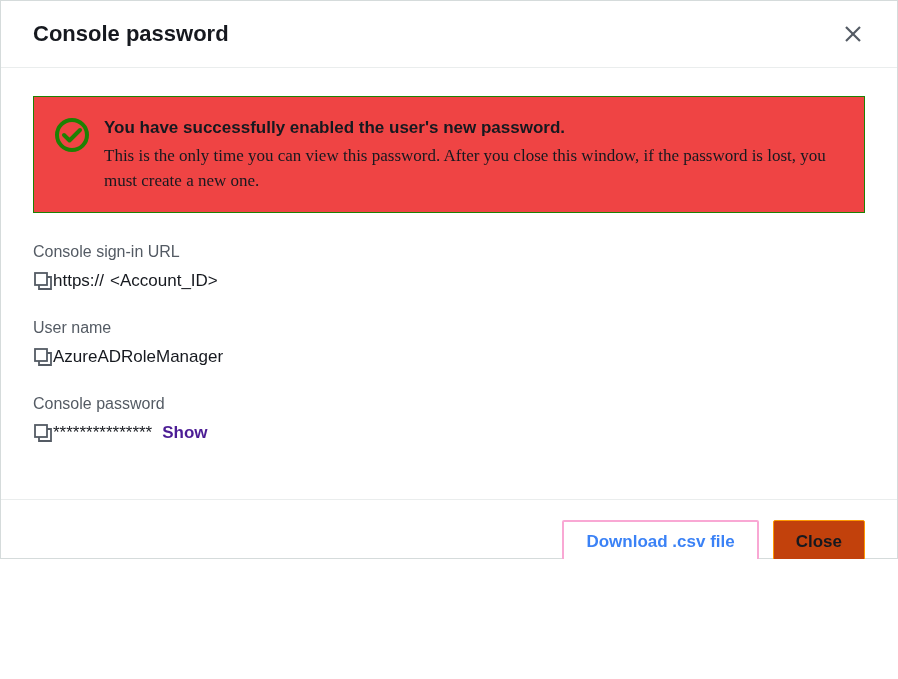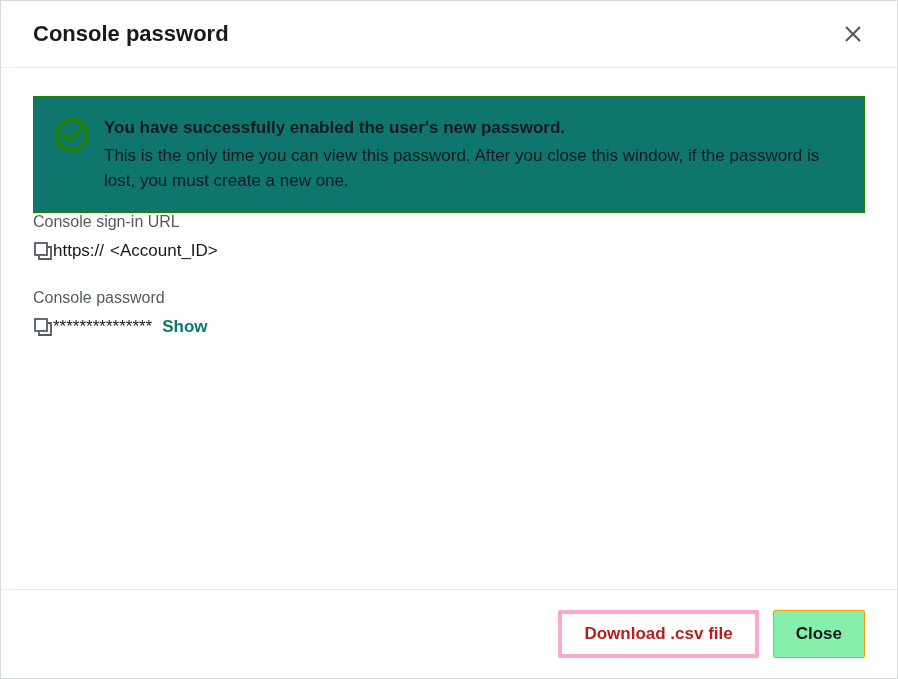--- a/index.html
+++ b/index.html
@@ -7,21 +7,21 @@
       margin: 0;
       padding: 0;
     }
     body {
       font-family: "Amazon Ember", "Helvetica Neue", Arial, sans-serif;
       background: #fff;
       color: #16191f;
     }
     .modal {
       width: 898px;
-      height: 679px;
+      height: 559px;
       border: 1px solid #d5dbdb;
       display: flex;
       flex-direction: column;
     }
     .modal-header {
       padding: 20px 32px;
       border-bottom: 1px solid #eaeded;
       display: flex;
       justify-content: space-between;
       align-items: center;
@@ -39,43 +39,45 @@
       align-items: center;
       justify-content: center;
       color: #545b64;
     }
     .modal-body {
       padding: 28px 32px;
       flex: 1;
     }
     .alert {
       border: 1px solid #1d8102;
-      background: #0f766e;
+      background: #ef4444;
       padding: 18px 20px;
       display: flex;
       gap: 14px;
+      margin-bottom: 30px;
     }
     .alert-icon {
       flex-shrink: 0;
       width: 36px;
       height: 36px;
       margin-top: 2px;
     }
     .alert-content {
       flex: 1;
       font-size: 17px;
       line-height: 1.5;
       color: #16191f;
     }
     .alert-title {
       font-weight: 700;
       margin-bottom: 2px;
     }
     .alert-desc {
       font-weight: 400;
+      font-family: Liberation Serif, serif;
     }
     .field {
       margin-bottom: 28px;
     }
     .field-label {
       font-size: 16px;
       color: #545b64;
       margin-bottom: 10px;
     }
     .field-value-row {
@@ -91,21 +93,21 @@
       color: #545b64;
     }
     .field-value {
       font-size: 17px;
       color: #16191f;
       display: inline-flex;
       align-items: baseline;
       gap: 6px;
     }
     .show-link {
-      color: #0f766e;
+      color: #4c1d95;
       font-weight: 700;
       font-size: 17px;
       cursor: pointer;
       margin-left: 10px;
     }
     .modal-footer {
       padding: 20px 32px;
       border-top: 1px solid #eaeded;
       display: flex;
       justify-content: flex-end;
@@ -114,25 +116,25 @@
     .btn {
       padding: 10px 22px;
       font-size: 17px;
       font-weight: 700;
       border-radius: 2px;
       cursor: pointer;
       font-family: inherit;
     }
     .btn-secondary {
       background: #ffffff;
-      border: 4px solid #f9a8d4;
-      color: #b91c1c;
+      border: 2px solid #f9a8d4;
+      color: #3b82f6;
     }
     .btn-primary {
-      background: #86efac;
+      background: #c2410c;
       border: 1px solid #ff9900;
       color: #16191f;
     }
   </style>
 </head>
 <body>
 
 <div class="modal">
   <div class="modal-header">
     <h1 class="modal-title">Console password</h1>
@@ -167,20 +169,32 @@
             <path d="M 6 14 L 6 18 L 18 18 L 18 6 L 14 6"></path>
           </svg>
         </span>
         <span class="field-value">
           <span>https://</span>
           <span>&lt;Account_ID&gt;</span>
         </span>
       </div>
     </div>
 
+    <div class="field">
+      <div class="field-label">User name</div>
+      <div class="field-value-row">
+        <span class="copy-icon">
+          <svg width="20" height="20" viewBox="0 0 20 20" fill="none" stroke="#545b64" stroke-width="1.8">
+            <rect x="2" y="2" width="12" height="12"></rect>
+            <path d="M 6 14 L 6 18 L 18 18 L 18 6 L 14 6"></path>
+          </svg>
+        </span>
+        <span class="field-value">AzureADRoleManager</span>
+      </div>
+    </div>
 
     <div class="field">
       <div class="field-label">Console password</div>
       <div class="field-value-row">
         <span class="copy-icon">
           <svg width="20" height="20" viewBox="0 0 20 20" fill="none" stroke="#545b64" stroke-width="1.8">
             <rect x="2" y="2" width="12" height="12"></rect>
             <path d="M 6 14 L 6 18 L 18 18 L 18 6 L 14 6"></path>
           </svg>
         </span>

